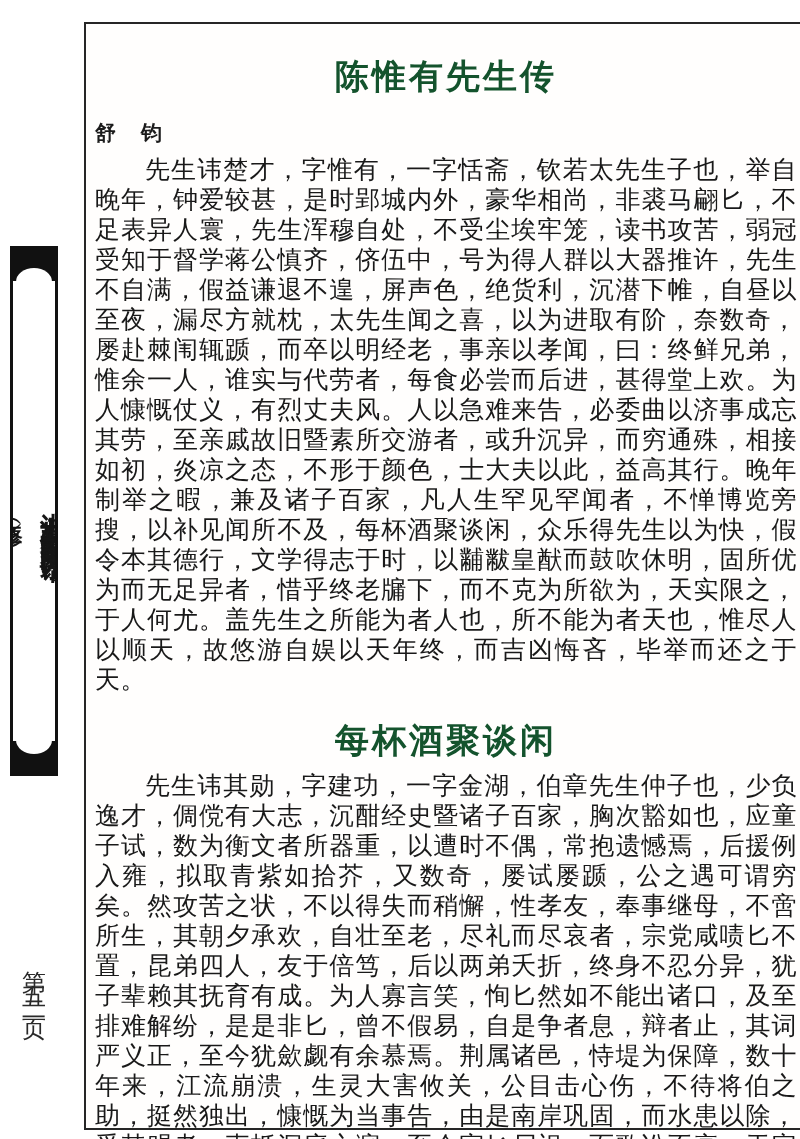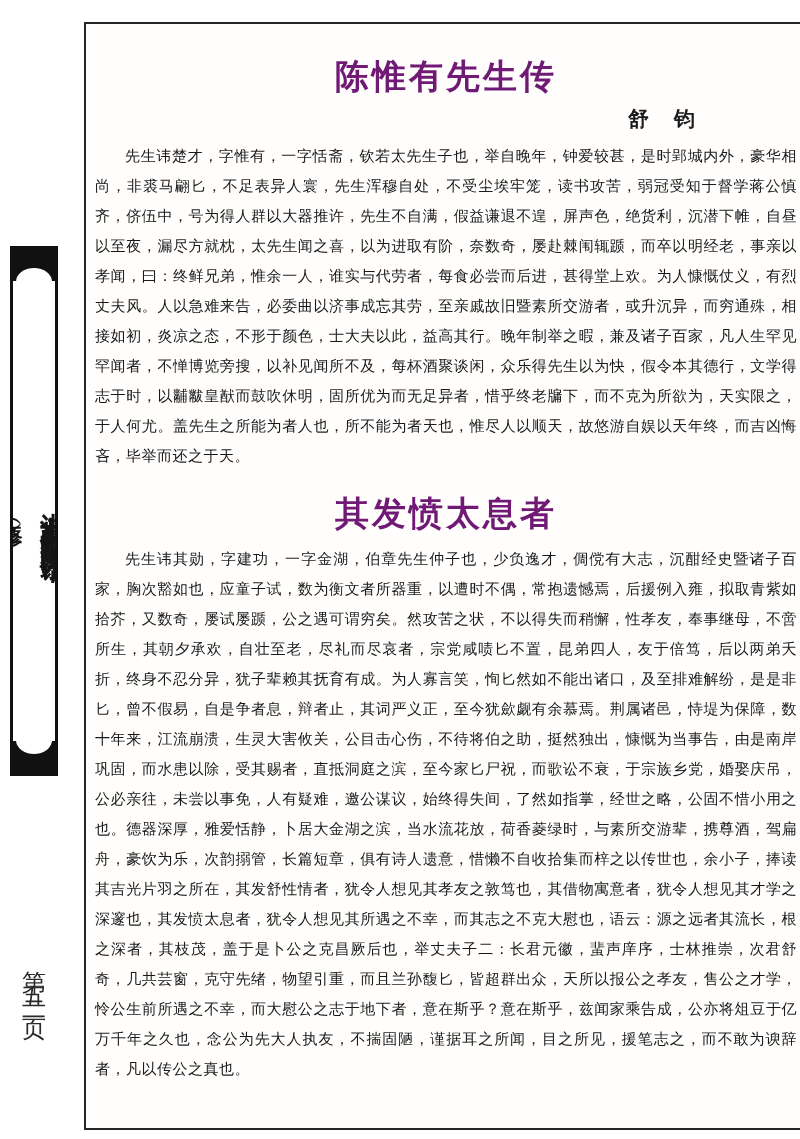--- a/index.html
+++ b/index.html
@@ -15,33 +15,32 @@
     border:2px solid #262626;
     padding:0 9px;box-sizing:content-box;
     background:#fffefd;
   }
   .bio-title{
     margin:32px 0 0 0;
     text-align:center;
     font-size:34px;font-weight:bold;
     letter-spacing:3px;
     line-height:42px;
-    color:#701a75;
+    color:#14532d;
   }
   .bio-author{
-    text-align:right;
     padding-right:100px;
     font-size:21px;font-weight:bold;
     line-height:26px;
-    margin-top:8px;
+    margin-top:22px;
     letter-spacing:2px;
   }
   .bio-body{
     margin-top:9px;
-    font-size:15px;
+    font-size:25px;
     line-height:30px;
     text-align:justify;
     text-align-last:left;
     text-indent:2em;
     letter-spacing:0.5px;
     color:#191919;
   }
   .bio-2 .bio-title{margin-top:22px;}
   
   .plaque{
@@ -91,21 +90,21 @@
 
 <div class="frame">
 
   <section class="bio bio-1">
     <h1 class="bio-title">陈惟有先生传</h1>
     <div class="bio-author">舒　钧</div>
     <p class="bio-body">先生讳楚才，字惟有，一字恬斋，钦若太先生子也，举自晚年，钟爱较甚，是时郢城内外，豪华相尚，非裘马翩匕，不足表异人寰，先生浑穆自处，不受尘埃牢笼，读书攻苦，弱冠受知于督学蒋公慎齐，侪伍中，号为得人群以大器推许，先生不自满，假益谦退不遑，屏声色，绝货利，沉潜下帷，自昼以至夜，漏尽方就枕，太先生闻之喜，以为进取有阶，奈数奇，屡赴棘闱辄踬，而卒以明经老，事亲以孝闻，曰：终鲜兄弟，惟余一人，谁实与代劳者，每食必尝而后进，甚得堂上欢。为人慷慨仗义，有烈丈夫风。人以急难来告，必委曲以济事成忘其劳，至亲戚故旧暨素所交游者，或升沉异，而穷通殊，相接如初，炎凉之态，不形于颜色，士大夫以此，益高其行。晚年制举之暇，兼及诸子百家，凡人生罕见罕闻者，不惮博览旁搜，以补见闻所不及，每杯酒聚谈闲，众乐得先生以为快，假令本其德行，文学得志于时，以黼黻皇猷而鼓吹休明，固所优为而无足异者，惜乎终老牖下，而不克为所欲为，天实限之，于人何尤。盖先生之所能为者人也，所不能为者天也，惟尽人以顺天，故悠游自娱以天年终，而吉凶悔吝，毕举而还之于天。</p>
   </section>
 
   <section class="bio bio-2">
-    <h1 class="bio-title">其发愤太息者</h1>
+    <h1 class="bio-title">每杯酒聚谈闲</h1>
     <p class="bio-body">先生讳其勋，字建功，一字金湖，伯章先生仲子也，少负逸才，倜傥有大志，沉酣经史暨诸子百家，胸次豁如也，应童子试，数为衡文者所器重，以遭时不偶，常抱遗憾焉，后援例入雍，拟取青紫如拾芥，又数奇，屡试屡踬，公之遇可谓穷矣。然攻苦之状，不以得失而稍懈，性孝友，奉事继母，不啻所生，其朝夕承欢，自壮至老，尽礼而尽哀者，宗党咸啧匕不置，昆弟四人，友于倍笃，后以两弟夭折，终身不忍分异，犹子辈赖其抚育有成。为人寡言笑，恂匕然如不能出诸口，及至排难解纷，是是非匕，曾不假易，自是争者息，辩者止，其词严义正，至今犹歛觑有余慕焉。荆属诸邑，恃堤为保障，数十年来，江流崩溃，生灵大害攸关，公目击心伤，不待将伯之助，挺然独出，慷慨为当事告，由是南岸巩固，而水患以除，受其赐者，直抵洞庭之滨，至今家匕尸祝，而歌讼不衰，于宗族乡党，婚娶庆吊，公必亲往，未尝以事免，人有疑难，邀公谋议，始终得失间，了然如指掌，经世之略，公固不惜小用之也。德器深厚，雅爱恬静，卜居大金湖之滨，当水流花放，荷香菱绿时，与素所交游辈，携尊酒，驾扁舟，豪饮为乐，次韵搦管，长篇短章，俱有诗人遗意，惜懒不自收拾集而梓之以传世也，余小子，捧读其吉光片羽之所在，其发舒性情者，犹令人想见其孝友之敦笃也，其借物寓意者，犹令人想见其才学之深邃也，其发愤太息者，犹令人想见其所遇之不幸，而其志之不克大慰也，语云：源之远者其流长，根之深者，其枝茂，盖于是卜公之克昌厥后也，举丈夫子二：长君元徽，蜚声庠序，士林推崇，次君舒奇，几共芸窗，克守先绪，物望引重，而且兰孙馥匕，皆超群出众，天所以报公之孝友，售公之才学，怜公生前所遇之不幸，而大慰公之志于地下者，意在斯乎？意在斯乎，兹闻家乘告成，公亦将俎豆于亿万千年之久也，念公为先大人执友，不揣固陋，谨据耳之所闻，目之所见，援笔志之，而不敢为谀辞者，凡以传公之真也。</p>
   </section>
 
 </div>
 
 <div class="plaque">
   <div class="plaque-bar"></div>
   <div class="plaque-inner">
     <div class="plaque-cap top"></div>
     <div class="plaque-text">

